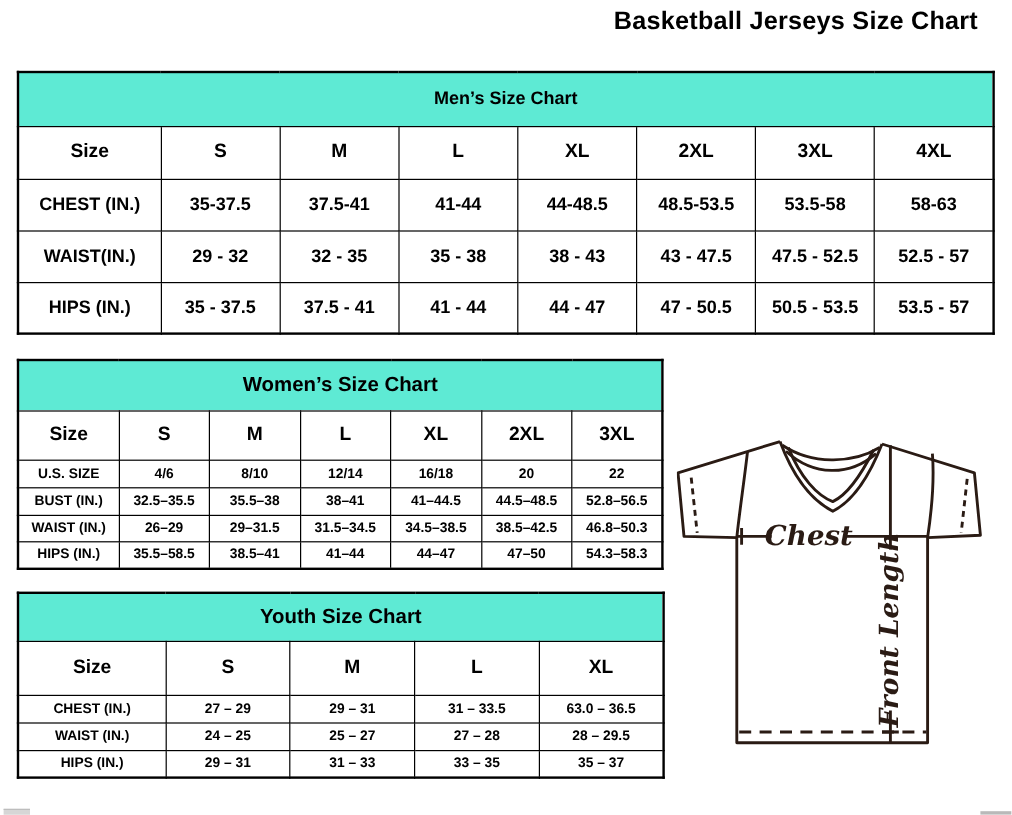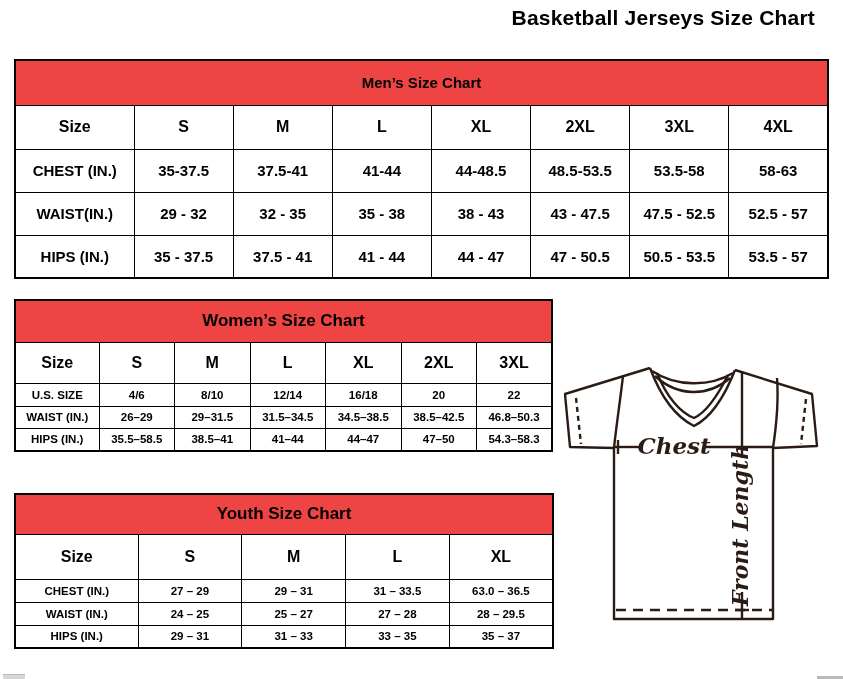--- a/index.html
+++ b/index.html
@@ -12,21 +12,21 @@
     font-size:21px;font-weight:bold;letter-spacing:0.2px;
   }
   table.size-table{
     position:absolute;border-collapse:collapse;table-layout:fixed;
     border:2px solid #000;background:#fff;
   }
   table.size-table td{
     border:1px solid #000;text-align:center;vertical-align:middle;
     font-weight:bold;padding:0;overflow:hidden;white-space:nowrap;
   }
-  td.band-cell{background:#ef4444;font-size:17px;}
+  td.band-cell{background:#5eead4;font-size:17px;}
   table.mens td{font-size:15px;}
   table.mens tr.cols td{font-size:16px;}
   table.womens tr.cols td, table.youth tr.cols td{font-size:16px;}
   table.womens tr.data td, table.youth tr.data td{font-size:11.5px;}
   .jersey-wrap{position:absolute;left:564px;top:366px;width:258px;height:258px;}
   .crop-artifact{position:absolute;}
   #artifact-left{left:3px;top:674px;width:22px;height:5px;background:#d6d6d6;border-top:1px solid #bdbdbd;}
   #artifact-right{left:817px;top:676px;width:26px;height:3px;background:#b9b9b9;}
 </style>
 </head>
@@ -117,20 +117,29 @@
     </tr>
     <tr class="data" style="height:23px">
       <td>U.S. SIZE</td>
       <td>4/6</td>
       <td>8/10</td>
       <td>12/14</td>
       <td>16/18</td>
       <td>20</td>
       <td>22</td>
     </tr>
+    <tr class="data" style="height:23px">
+      <td>BUST (IN.)</td>
+      <td>32.5–35.5</td>
+      <td>35.5–38</td>
+      <td>38–41</td>
+      <td>41–44.5</td>
+      <td>44.5–48.5</td>
+      <td>52.8–56.5</td>
+    </tr>
     <tr class="data" style="height:22px">
       <td>WAIST (IN.)</td>
       <td>26–29</td>
       <td>29–31.5</td>
       <td>31.5–34.5</td>
       <td>34.5–38.5</td>
       <td>38.5–42.5</td>
       <td>46.8–50.3</td>
     </tr>
     <tr class="data" style="height:23px">

